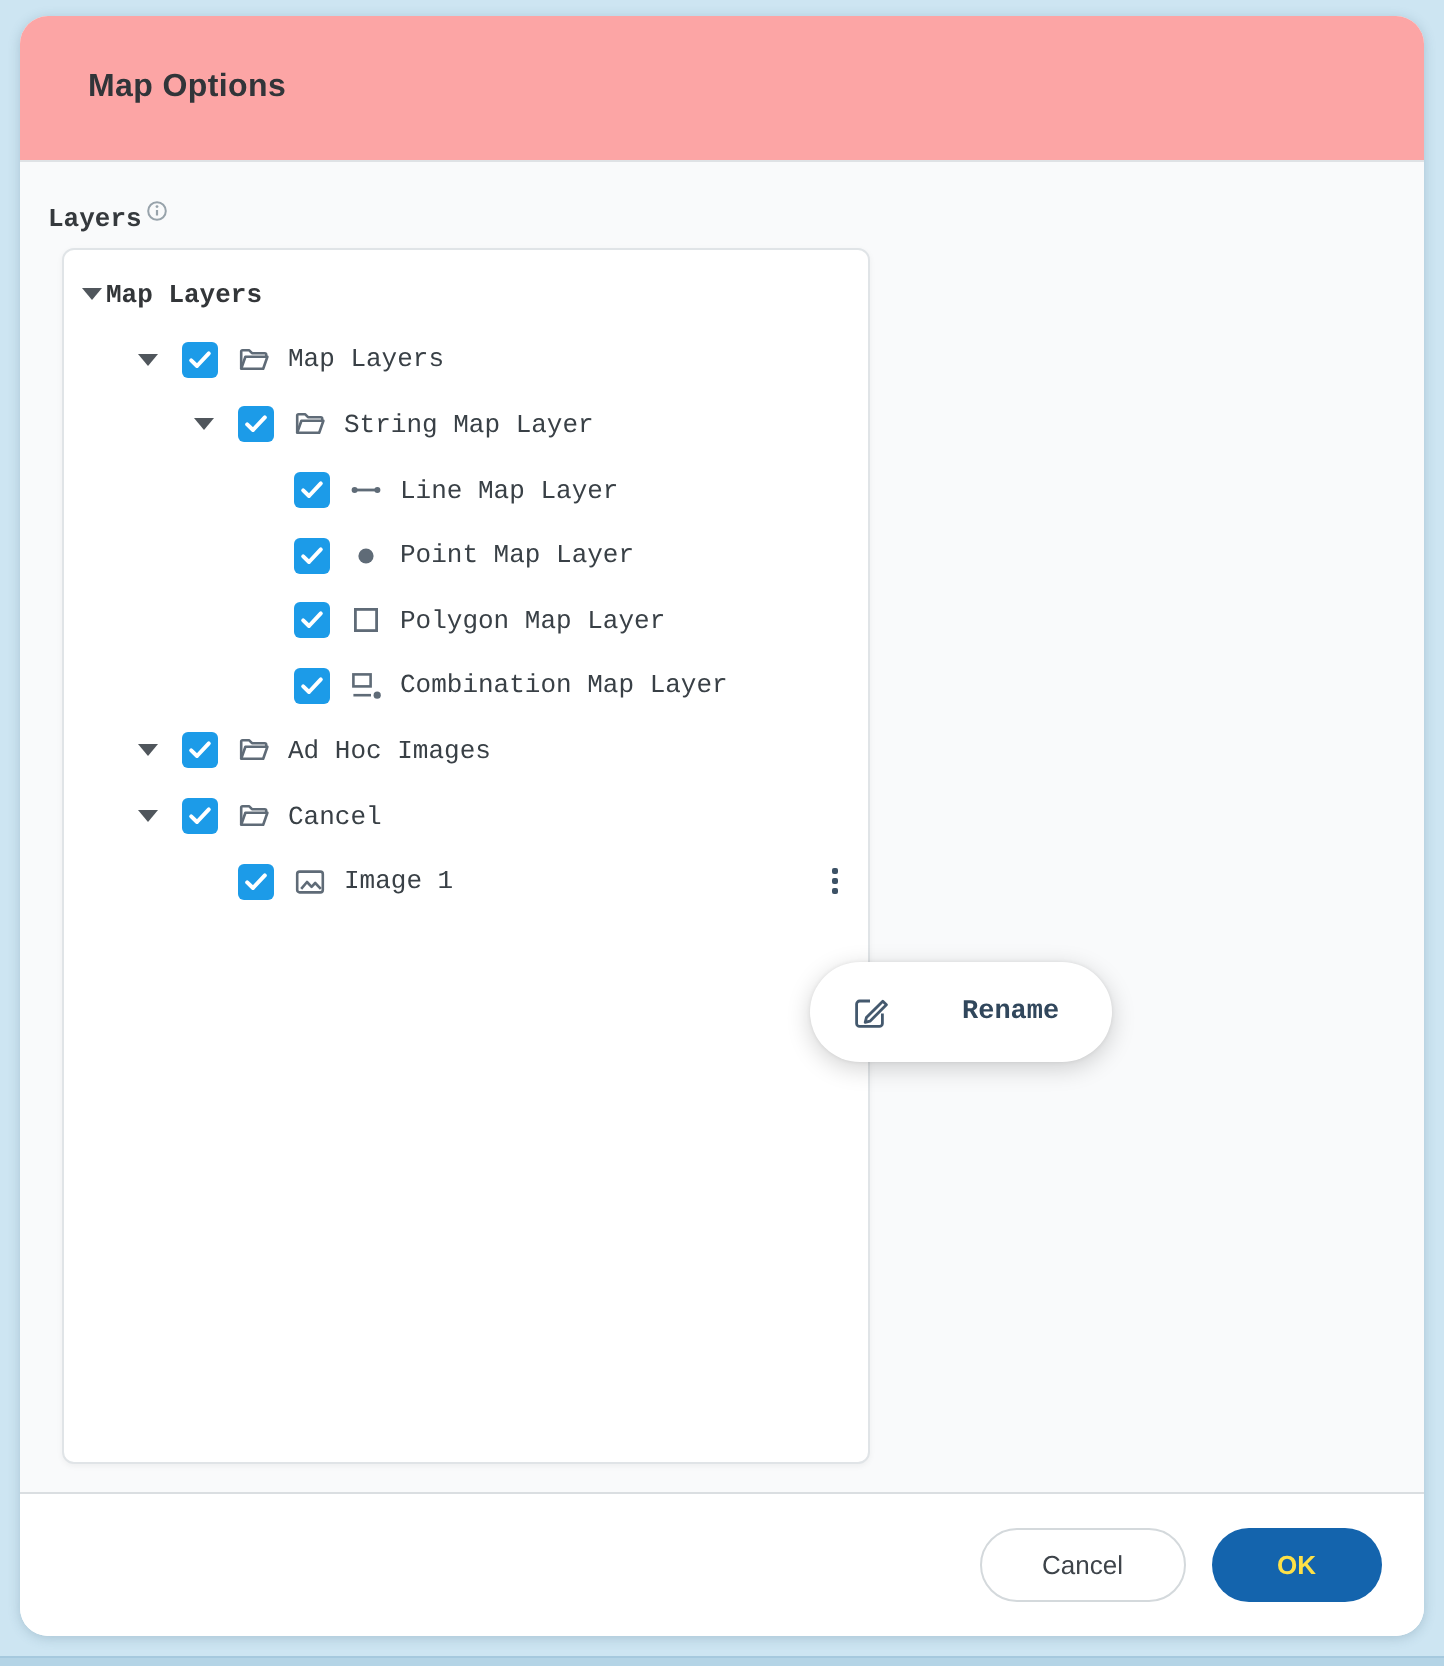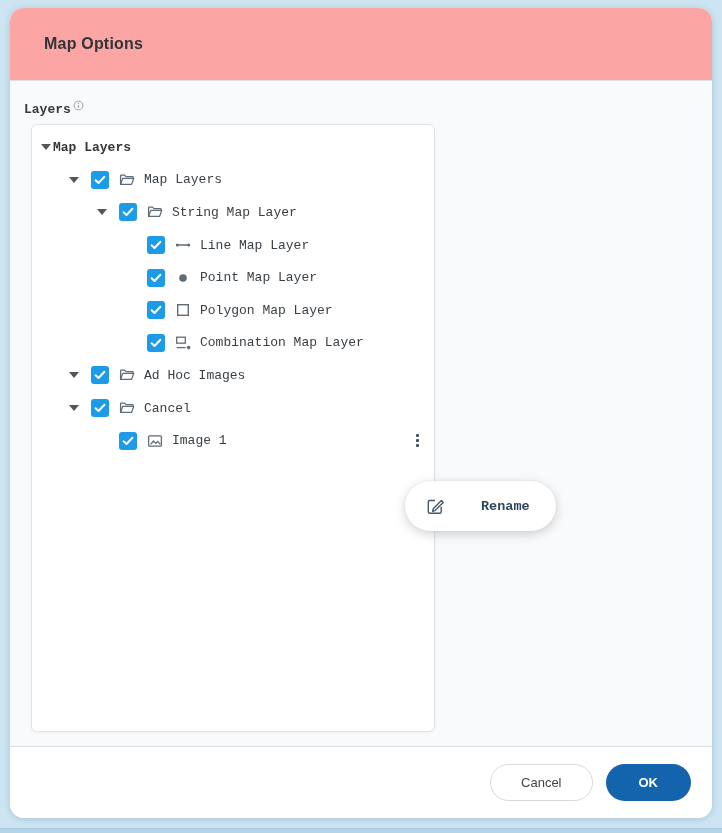--- a/index.html
+++ b/index.html
@@ -81,21 +81,21 @@
   }
   .btn {
     height: 37px; border-radius: 19px; font-family: "Liberation Sans", sans-serif;
     font-size: 13px; cursor: pointer;
   }
   .btn-cancel {
     background: #ffffff; border: 1px solid #d4d9dc; color: #3e444a;
     padding: 0 30px; font-weight: 400;
   }
   .btn-ok {
-    background: var(--ok-blue, #1464AD); border: none; color: #ffffff;
+    background: var(--ok-blue, #1464AD); border: none; color: #fde047;
     padding: 0 33px; font-weight: 700;
   }
 </style>
 </head>
 <body>
 
 <div class="page-bottom-strip"></div>
 
 <div class="dialog">
 

